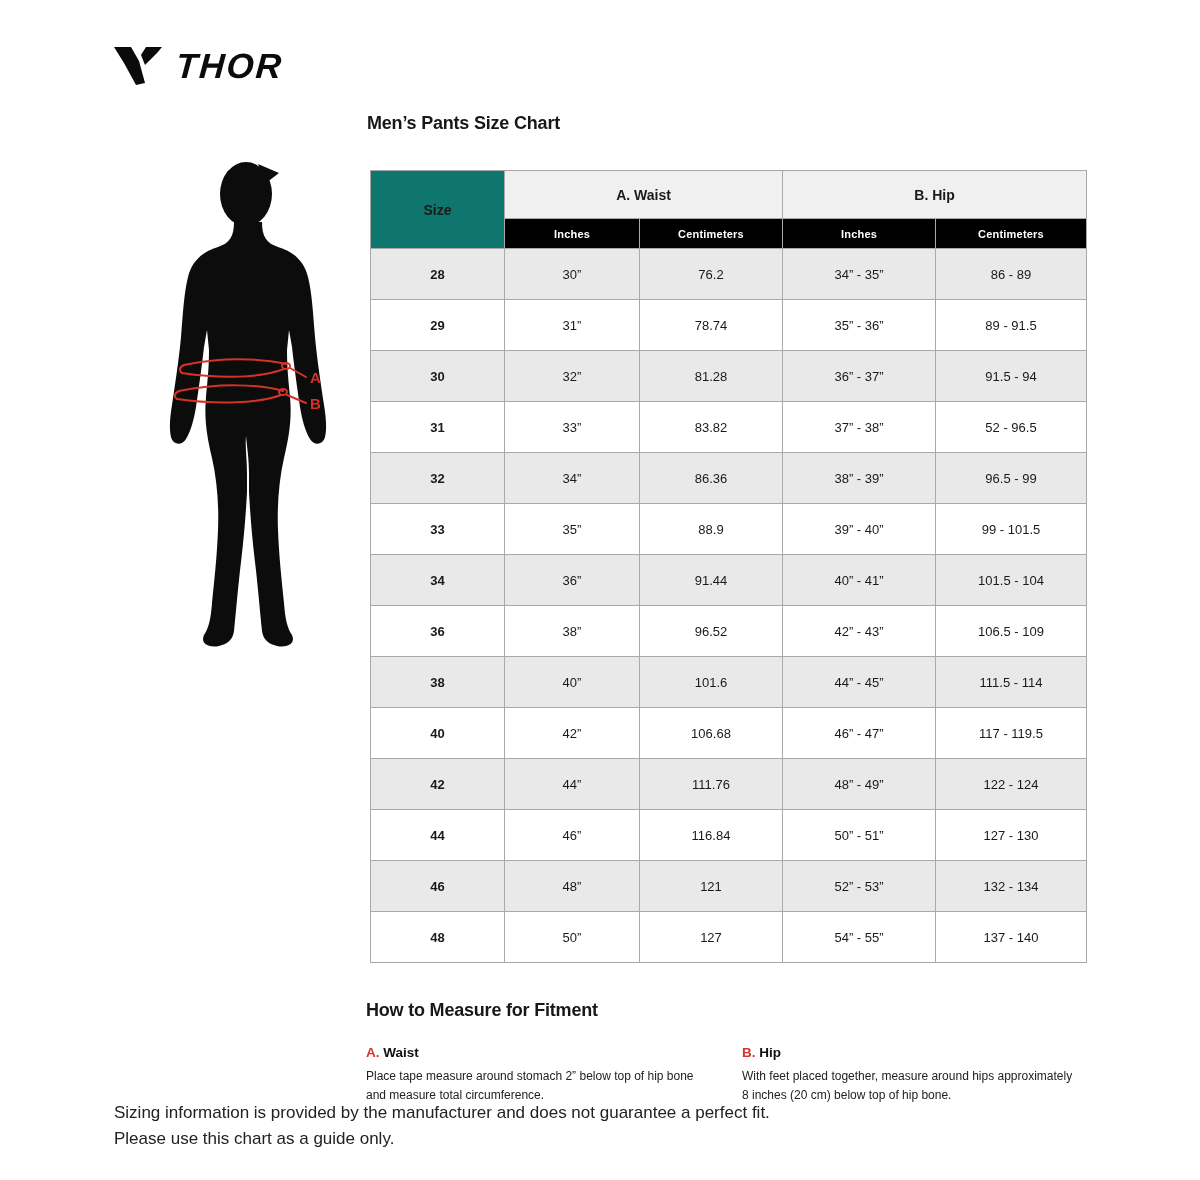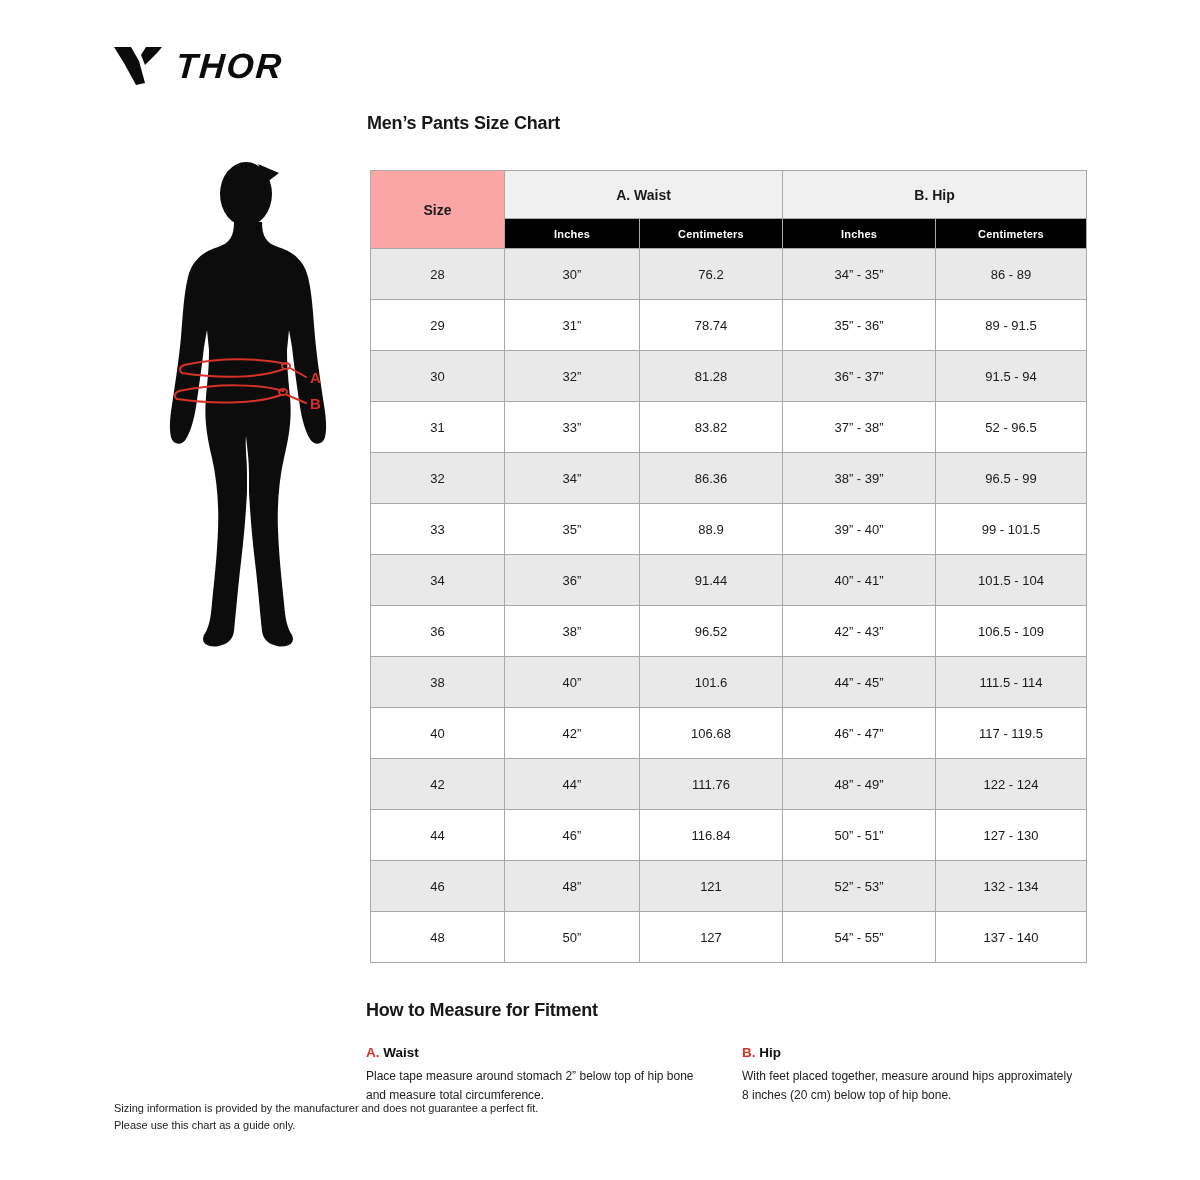--- a/index.html
+++ b/index.html
@@ -46,48 +46,48 @@
     font-size: 13px; color: #1a1a1a; table-layout: fixed;
   }
   .size-table th, .size-table td {
     border: 1px solid #a9a9a9; text-align: center; vertical-align: middle;
     padding: 0;
   }
   .size-table thead th.group {
     height: 48px; background: #f0f0f0; font-size: 14px; font-weight: 700;
   }
   .size-table thead th.size-th {
-    background: #fca5a5; font-size: 14px; font-weight: 700;
+    background: #0f766e; font-size: 14px; font-weight: 700;
   }
   .size-table tr.sub th {
     background: #000000; color: #ffffff;
     height: 30px; font-size: 11px; font-weight: 700; letter-spacing: 0.2px;
   }
   .size-table tbody td { height: 51px; }
   .size-table tbody tr:nth-child(odd) { background: #e9e9e9; }
   .size-table tbody tr:nth-child(even) { background: #ffffff; }
-  .size-table tbody td.size-cell { font-weight: 400; }
+  .size-table tbody td.size-cell { font-weight: 700; }
 
   
   .measure { position: absolute; left: 366px; top: 988px; width: 724px; }
   .measure-heading {
     margin: 12px 0 24px 0; font-size: 18px; font-weight: 700; letter-spacing: -0.2px;
     color: #181818;
   }
   .measure-cols { display: flex; }
   .m-col-waist { width: 376px; }
   .m-col-hip { width: 348px; }
   .m-subhead { margin: 0 0 7px 0; font-size: 13.5px; font-weight: 700; color: #111; }
   .m-subhead .red-prefix { font-weight: 700; }
   .m-text { margin: 0; font-size: 12px; line-height: 1.55; color: #222; max-width: 336px; }
 
   
   .footer {
     position: absolute; left: 114px; top: 1100px;
-    font-size: 11px; line-height: 1.5; color: #222;
+    font-size: 17px; line-height: 1.5; color: #222;
   }
 </style>
 </head>
 <body>
 
 <header class="logo">
   <span class="logo-icon">
     <svg viewBox="0 0 52 44" aria-hidden="true">
       <path d="M2,3 L19,3 L27,17 L33,39 L24,41 L12,19 Z" fill="#0b0b0b"></path>
       <path d="M50,3 L34,3 L29,11 L33,21 L45,9 Z" fill="#0b0b0b"></path>

